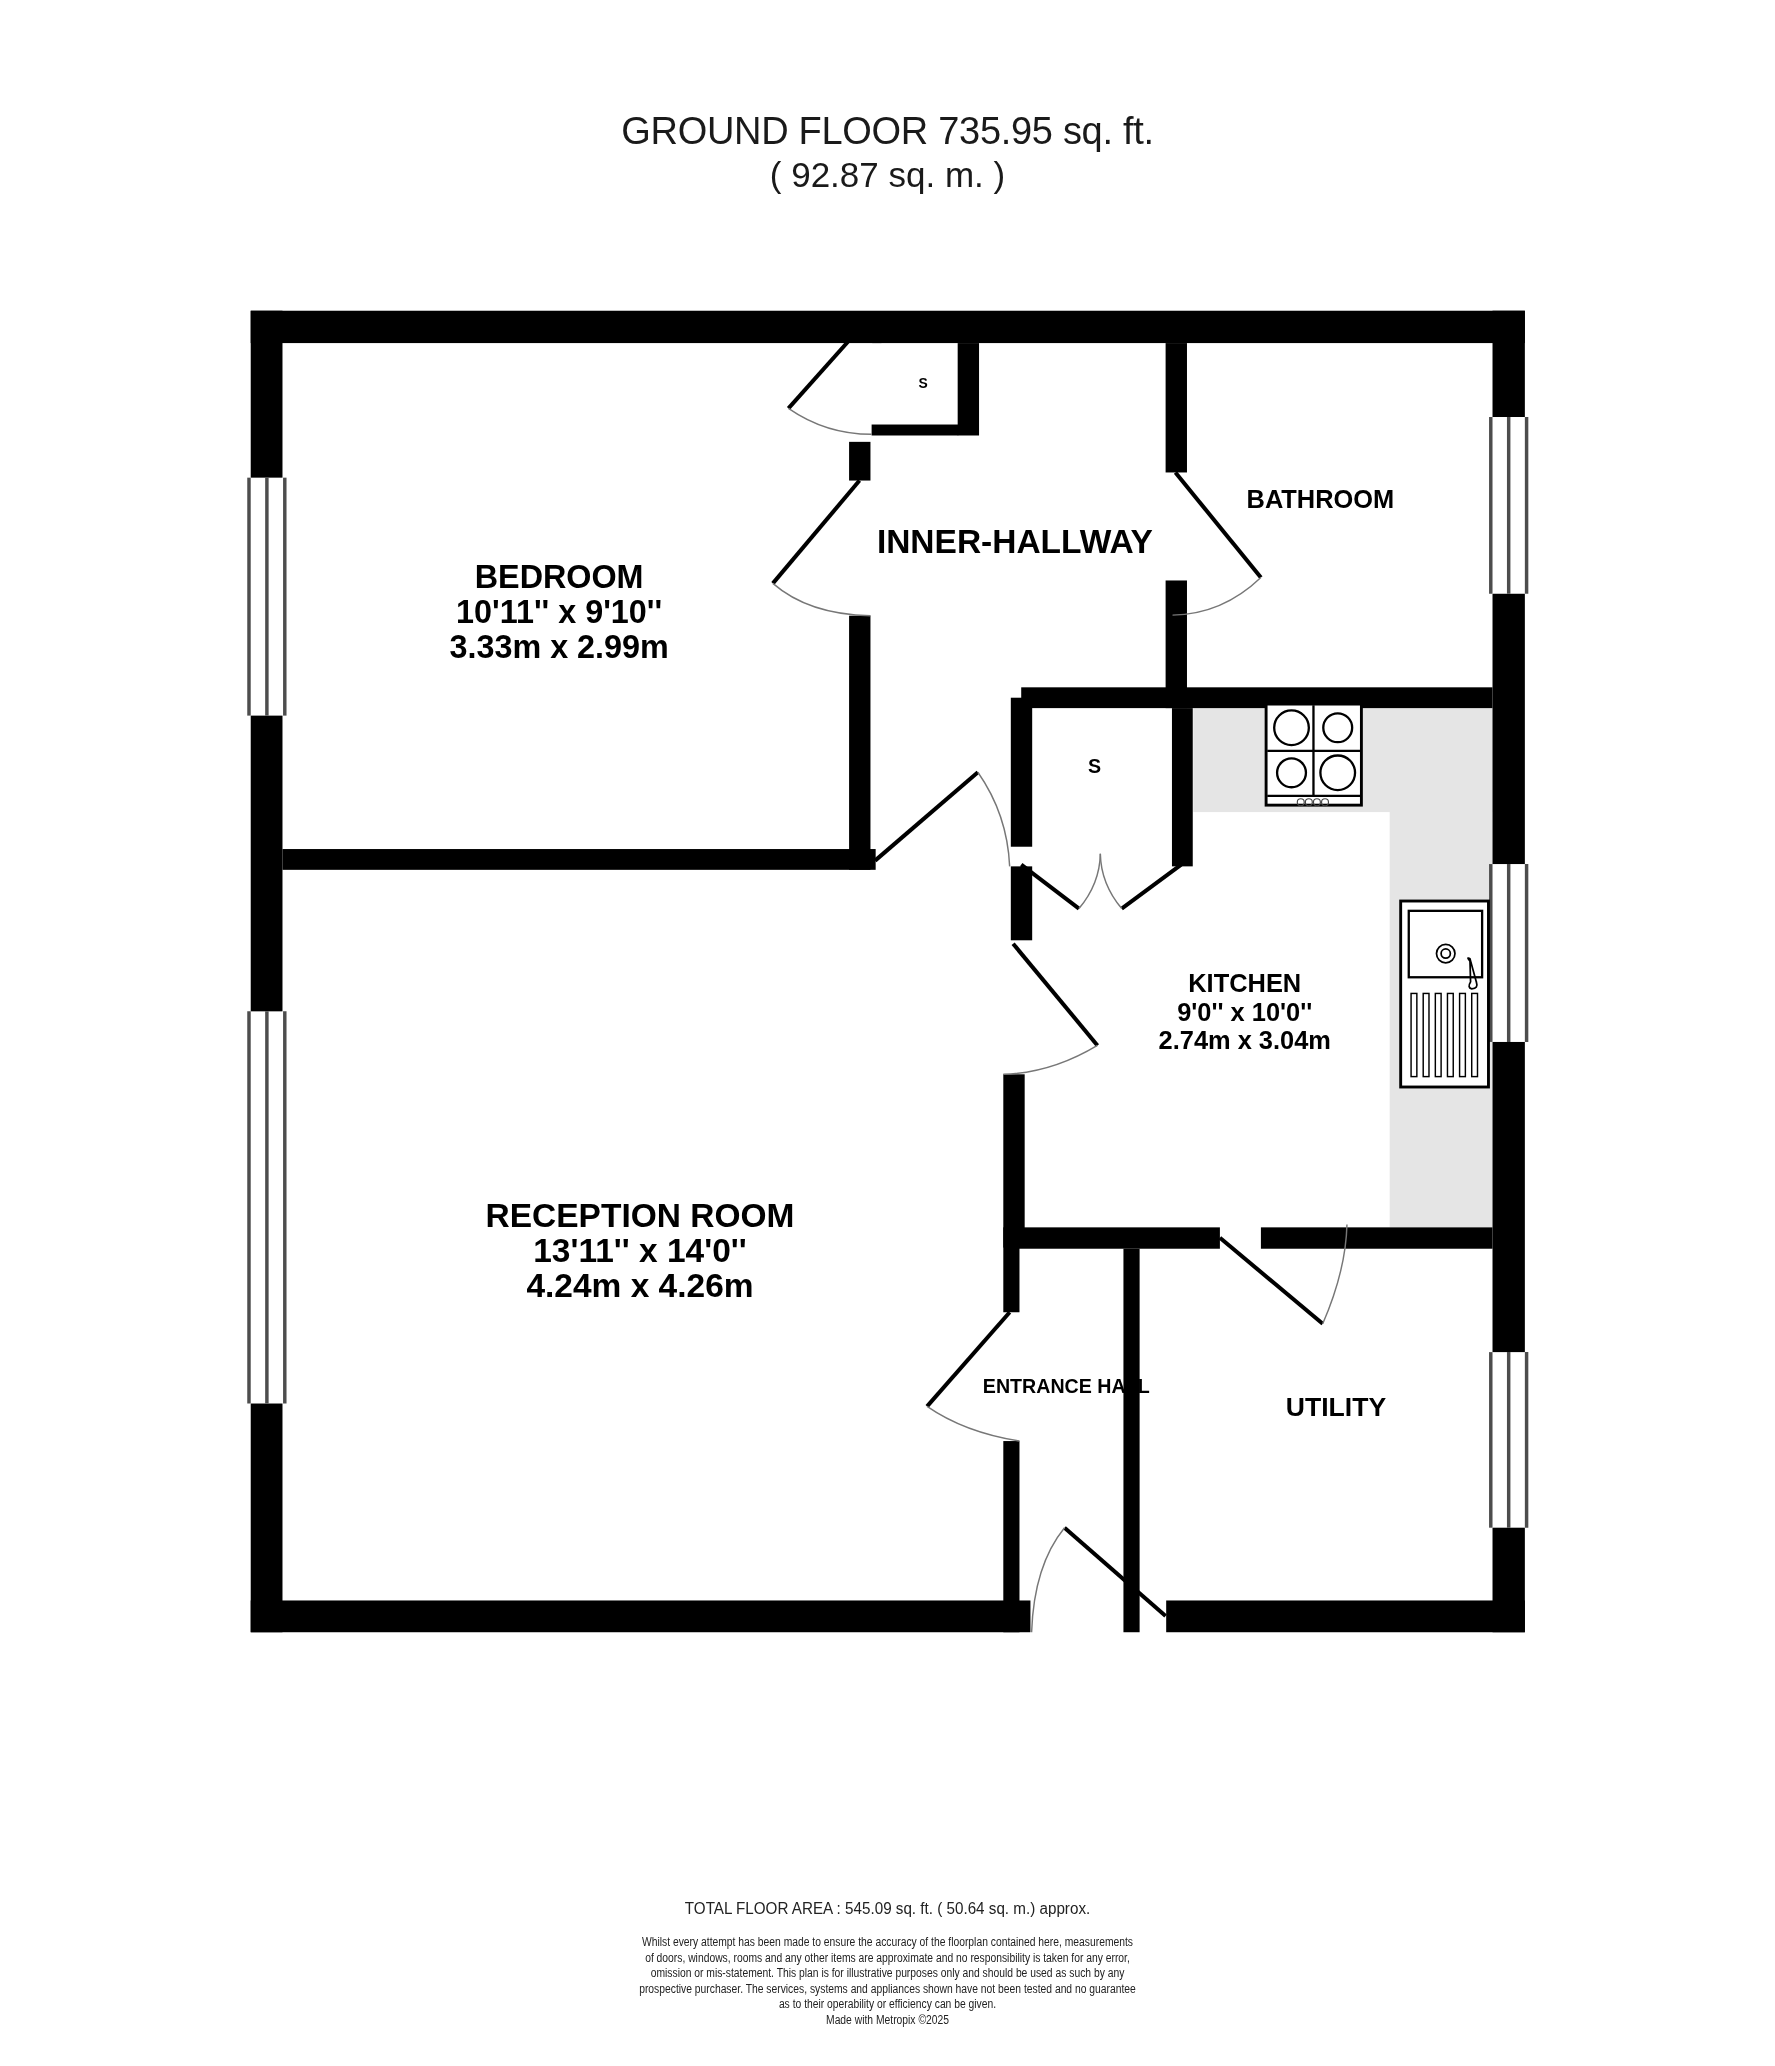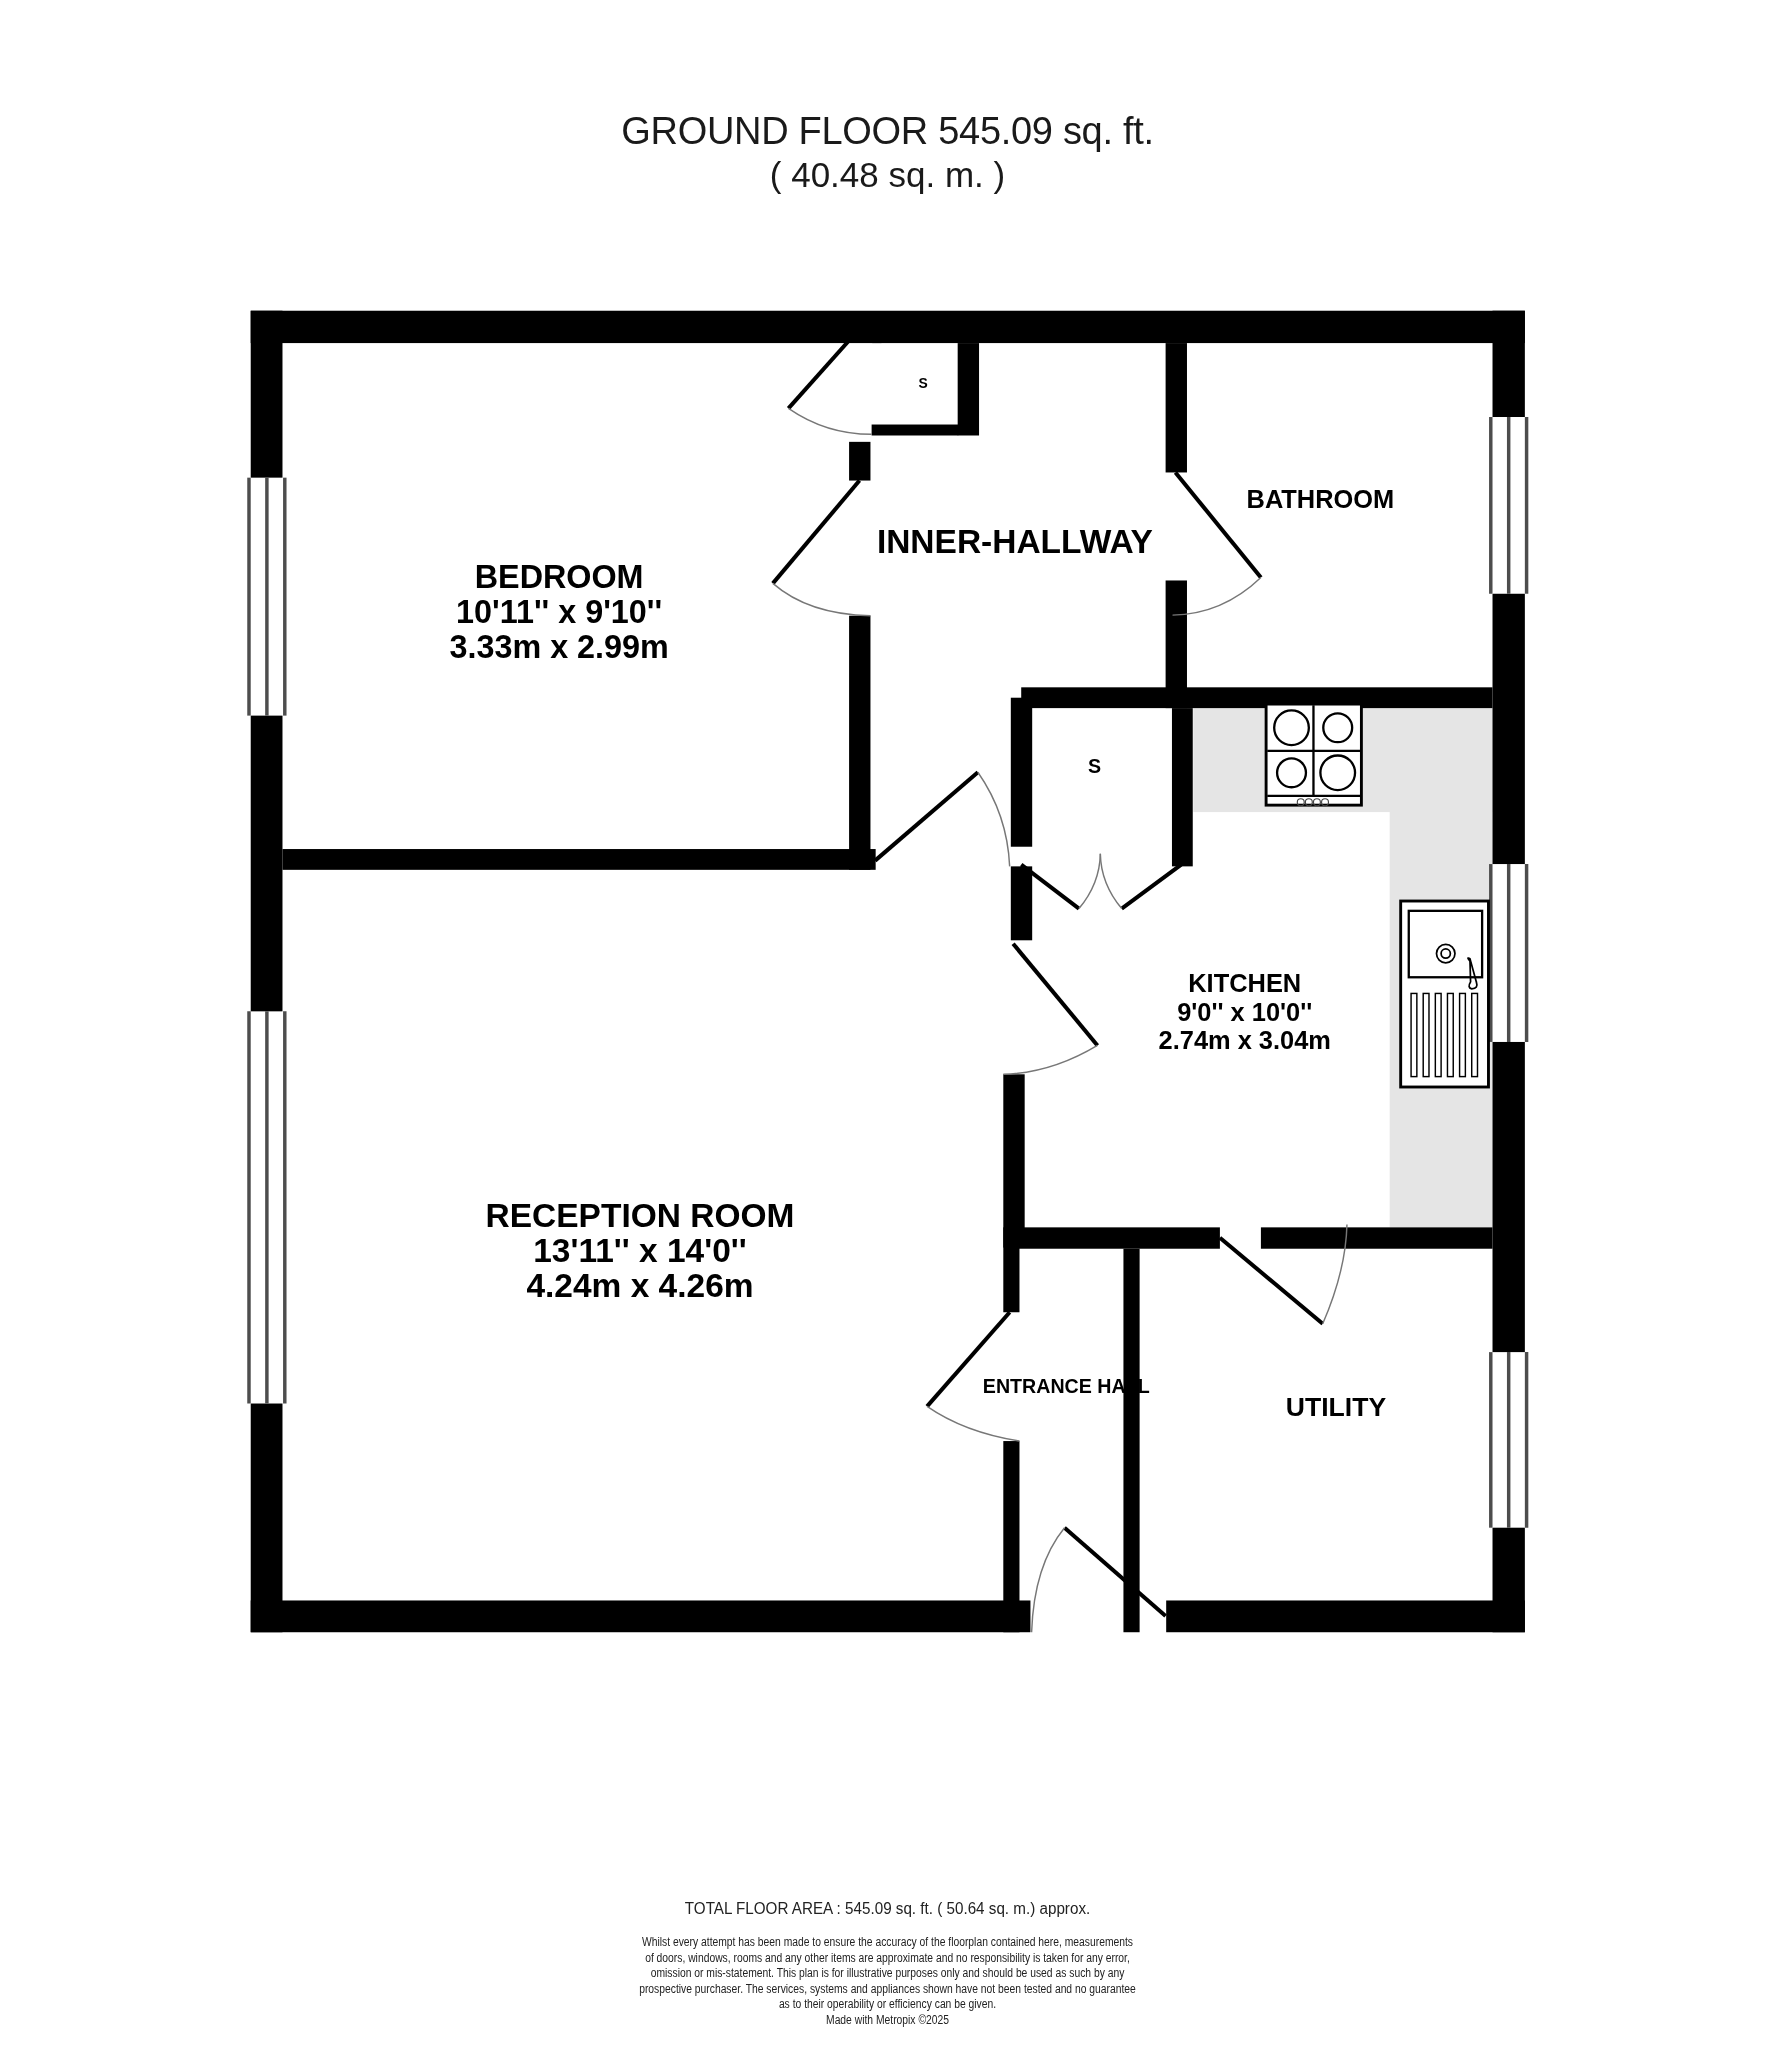--- a/index.html
+++ b/index.html
@@ -18,22 +18,22 @@
   .win-line { stroke: #4d4d4d; stroke-width: 6; }
   .door-leaf { stroke: #000; stroke-width: 7; fill: none; }
   .door-arc { stroke: #777; stroke-width: 2.5; fill: none; }
   .counter { fill: #e5e5e5; }
   .appl { fill: #fff; stroke: #000; stroke-width: 5; }
   .appl-thin { fill: none; stroke: #000; stroke-width: 4; }
 </style>
 </head>
 <body>
 
-<div class="title title-main">GROUND FLOOR 545.09 sq. ft.</div>
-<div class="title title-sub">( 40.48 sq. m. )</div>
+<div class="title title-main">GROUND FLOOR 735.95 sq. ft.</div>
+<div class="title title-sub">( 92.87 sq. m. )</div>
 
 <svg id="plan" viewBox="0 0 3073 3577" xmlns="http://www.w3.org/2000/svg">
 
   <g>
     <rect class="counter" x="2066" y="1226" width="518" height="180"></rect>
     <rect class="counter" x="2406" y="1226" width="178" height="899"></rect>
   </g>
 
   <g>
 

